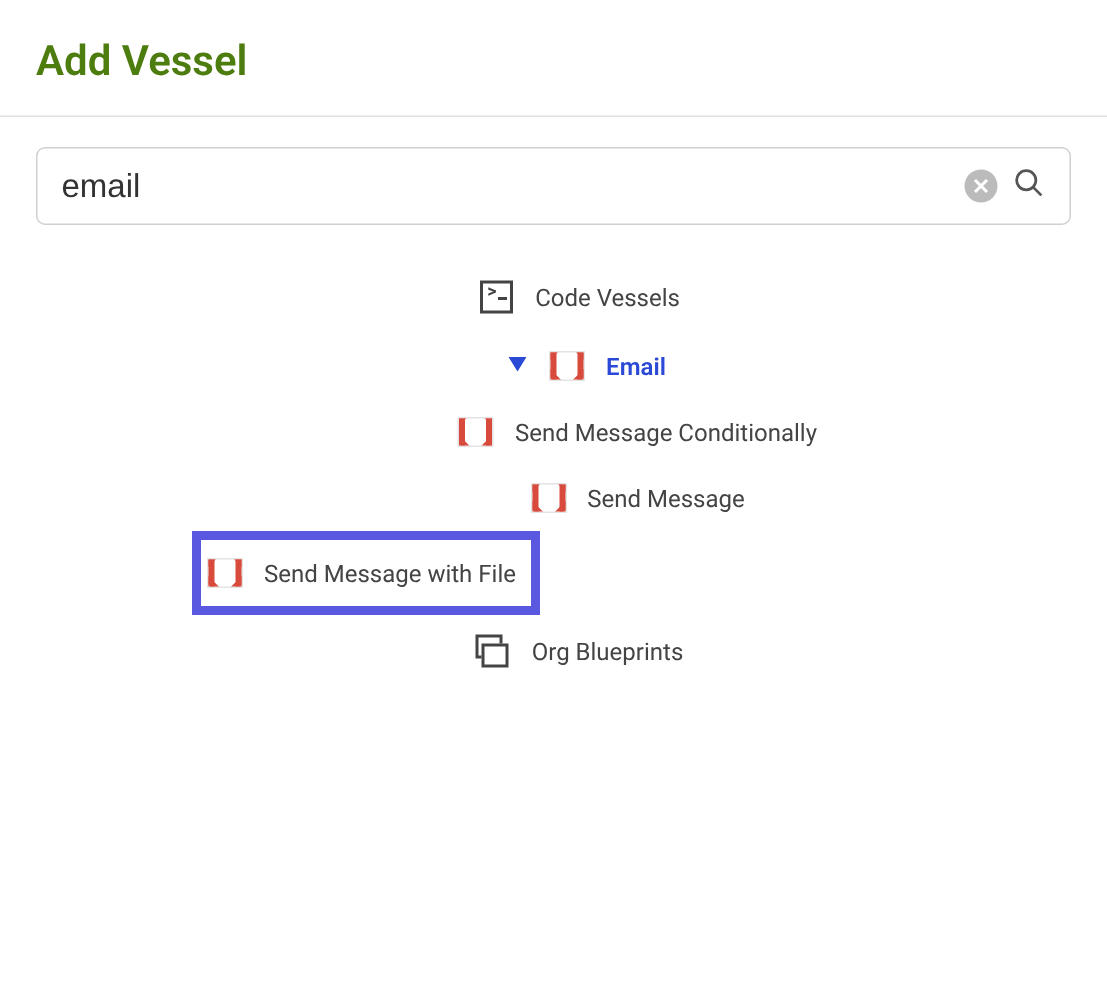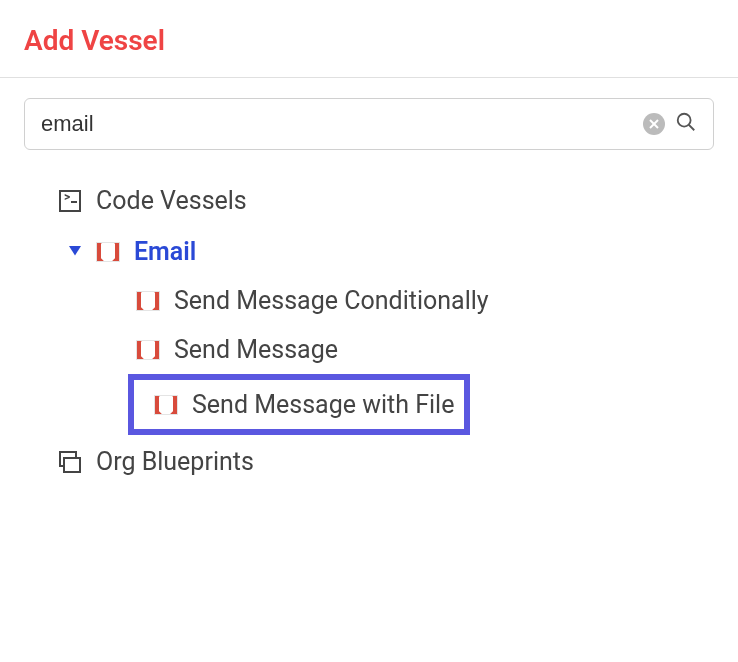--- a/index.html
+++ b/index.html
@@ -10,21 +10,21 @@
       height: 662px;
       color: #333;
     }
     .header {
       padding: 24px 24px 20px 24px;
       border-bottom: 1px solid #e0e0e0;
     }
     .title {
       font-size: 28px;
       font-weight: 600;
-      color: #ef4444;
+      color: #4d7c0f;
     }
     .search-wrap {
       padding: 20px 24px 0 24px;
     }
     .search-box {
       display: flex;
       align-items: center;
       border: 1px solid #d0d0d0;
       border-radius: 6px;
       padding: 12px 16px;
@@ -57,22 +57,23 @@
       stroke: #555;
     }
     .tree {
       padding: 24px 24px 0 24px;
     }
     .tree-row {
       display: flex;
       align-items: center;
       gap: 14px;
       padding: 12px 0;
-      font-size: 25px;
+      font-size: 16px;
       color: #444;
+      justify-content: center;
     }
     .caret {
       width: 14px;
       display: flex;
       align-items: center;
       justify-content: center;
     }
     .caret svg {
       width: 12px;
       height: 12px;
@@ -95,21 +96,21 @@
       color: #2a49d6;
       font-weight: 600;
     }
     .caret-blue svg { fill: #2a49d6; }
     .highlight-box {
       border: 6px solid #5a57e0;
       display: inline-flex;
       padding: 4px 10px 4px 4px;
       margin-left: -8px;
     }
-    .highlight-box .tree-row { padding: 6px 0; margin-left: 16px; }
+    .highlight-box .tree-row { padding: 6px 0; }
     
     .gmail {
       width: 26px;
       height: 20px;
       position: relative;
       background: #fff;
       border: 1px solid #e4e4e4;
     }
     .gmail .bar-l, .gmail .bar-r {
       position: absolute;

